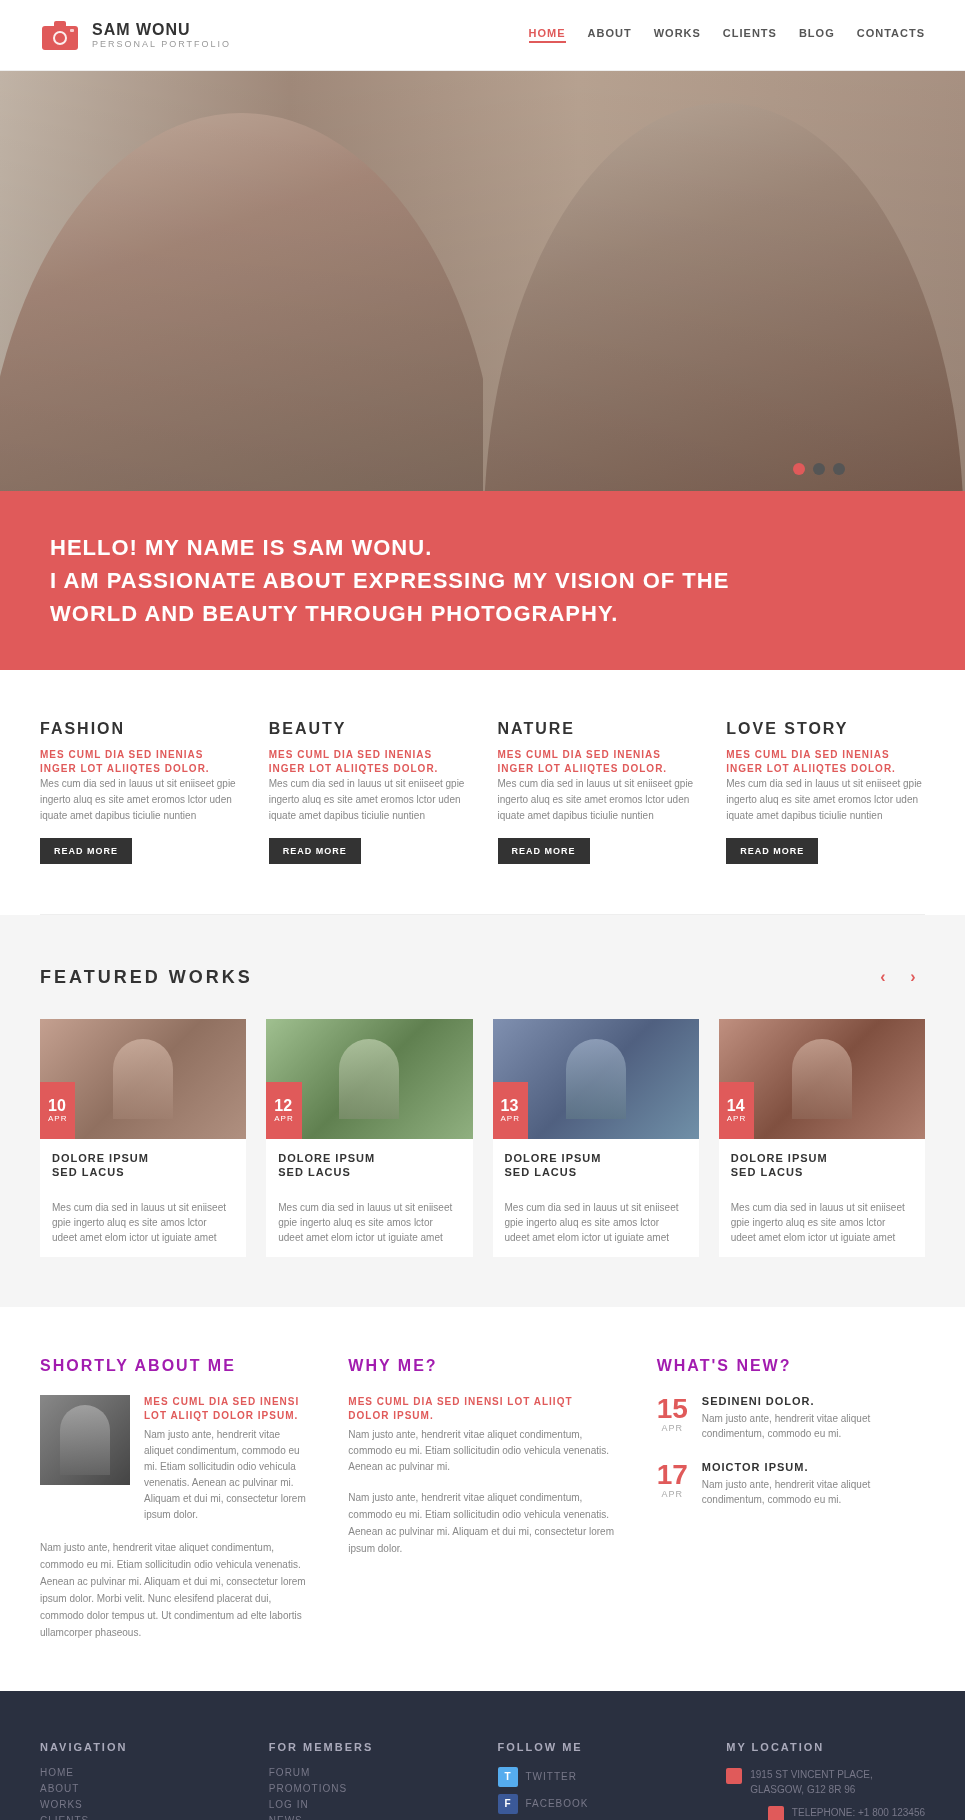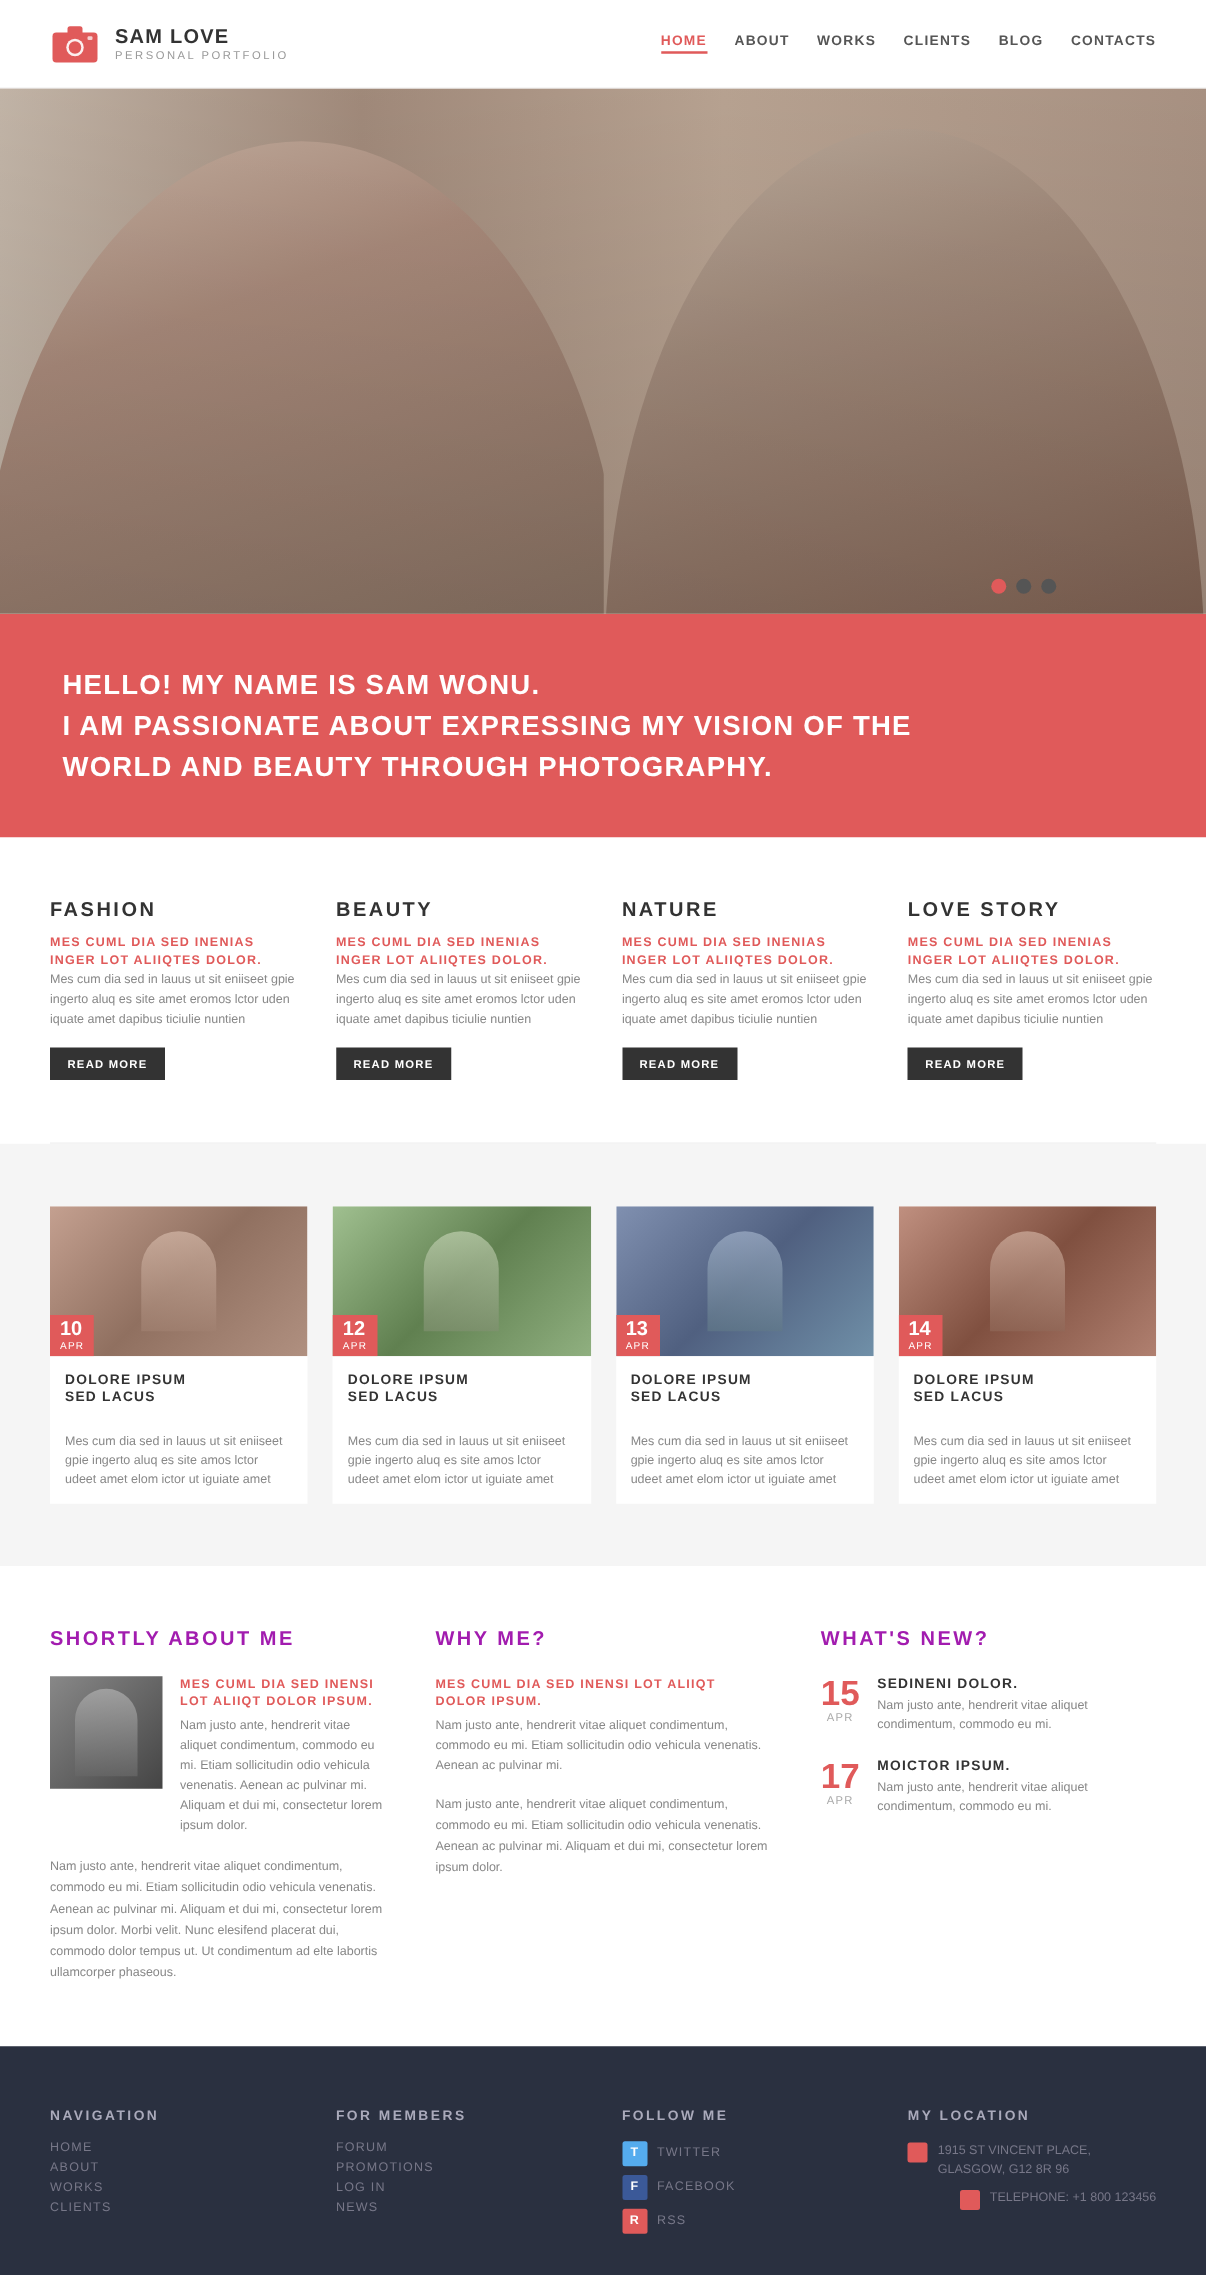--- a/index.html
+++ b/index.html
@@ -50,21 +50,21 @@
     .nav-arrows { display: flex; gap: 6px; }
     .arrow-btn { width: 24px; height: 24px; display: flex; align-items: center; justify-content: center; cursor: pointer; color: #e05a5a; font-size: 16px; font-weight: 700; }
     .works-grid { display: grid; grid-template-columns: repeat(4, 1fr); gap: 20px; }
     .work-card { background: #fff; overflow: hidden; }
     .work-img { width: 100%; height: 120px; position: relative; overflow: hidden; }
     .work-img-bg { width: 100%; height: 100%; }
     .work-img-bg.img1 { background: linear-gradient(135deg, #c4a8a0 0%, #908070 50%, #b09888 100%); }
     .work-img-bg.img2 { background: linear-gradient(135deg, #a0c090 0%, #608050 50%, #90b080 100%); }
     .work-img-bg.img3 { background: linear-gradient(135deg, #8090b0 0%, #506080 50%, #7090a8 100%); }
     .work-img-bg.img4 { background: linear-gradient(135deg, #c09080 0%, #805040 50%, #b08070 100%); }
-    .work-date { position: absolute; bottom: 0; left: 0; background: #e05a5a; color: #fff; padding: 4px 8px; }
+    .work-date { position: absolute; bottom: 0; left: 0; background: #e05a5a; color: #fff; padding: 16px 8px; }
     .work-date-num { font-size: 16px; font-weight: 700; line-height: 1; }
     .work-date-month { font-size: 8px; text-transform: uppercase; letter-spacing: 1px; }
     .work-info { padding: 12px; }
     .work-title { font-size: 11px; font-weight: 700; text-transform: uppercase; letter-spacing: 1px; color: #333; margin-bottom: 20px; line-height: 1.3; }
     .work-text { font-size: 10px; color: #888; line-height: 1.5; }
 
     
     .about-section { padding: 50px 40px; background: #fff; display: grid; grid-template-columns: 2fr 2fr 2fr; gap: 40px; }
     .about-col {}
     .about-title { font-size: 16px; font-weight: 700; letter-spacing: 2px; text-transform: uppercase; color: #a21caf; margin-bottom: 20px; }
@@ -110,21 +110,21 @@
 
       <svg class="logo-icon" viewBox="0 0 40 34" xmlns="http://www.w3.org/2000/svg">
         <rect x="2" y="8" width="36" height="24" rx="3" fill="#e05a5a"></rect>
         <rect x="14" y="3" width="12" height="7" rx="2" fill="#e05a5a"></rect>
         <circle cx="20" cy="20" r="7" fill="#fff" opacity="0.9"></circle>
         <circle cx="20" cy="20" r="5" fill="#e05a5a"></circle>
         <rect x="30" y="11" width="4" height="3" rx="1" fill="#fff" opacity="0.7"></rect>
       </svg>
       <div class="logo-text">
         <div class="logo-name">SAM
-LOVE</div>
+WONU</div>
         <div class="logo-sub">PERSONAL PORTFOLIO</div>
       </div>
     </div>
     <nav class="nav">
       <a href="#" class="active">HOME</a>
       <a href="#">ABOUT</a>
       <a href="#">WORKS</a>
       <a href="#">CLIENTS</a>
       <a href="#">BLOG</a>
       <a href="#">CONTACTS</a>
@@ -180,20 +180,27 @@
     <div class="cat-title">LOVE STORY</div>
     <div class="cat-subtitle">MES CUML DIA SED INENIAS INGER LOT ALIIQTES DOLOR.</div>
     <div class="cat-text">Mes cum dia sed in lauus ut sit eniiseet gpie ingerto aluq es site amet eromos lctor uden iquate amet dapibus ticiulie nuntien</div>
     <button class="btn-read">READ MORE</button>
   </div>
 </section>
 
 <div class="divider"></div>
 
 <section class="featured">
+  <div class="section-header">
+    <div class="section-title">FEATURED WORKS</div>
+    <div class="nav-arrows">
+      <div class="arrow-btn">‹</div>
+      <div class="arrow-btn">›</div>
+    </div>
+  </div>
   <div class="works-grid">
     <div class="work-card">
       <div class="work-img">
         <div class="work-img-bg img1" style="width:100%;height:100%;background:linear-gradient(135deg,#c4a090 0%,#907060 50%,#b09080 100%);display:flex;align-items:center;justify-content:center;">
           <div style="width:60px;height:80px;background:linear-gradient(to bottom,#d4b8a8,#a08070);border-radius:40px 40px 0 0;opacity:0.7;"></div>
         </div>
         <div class="work-date">
           <div class="work-date-num">10</div>
           <div class="work-date-month">APR</div>
         </div>

